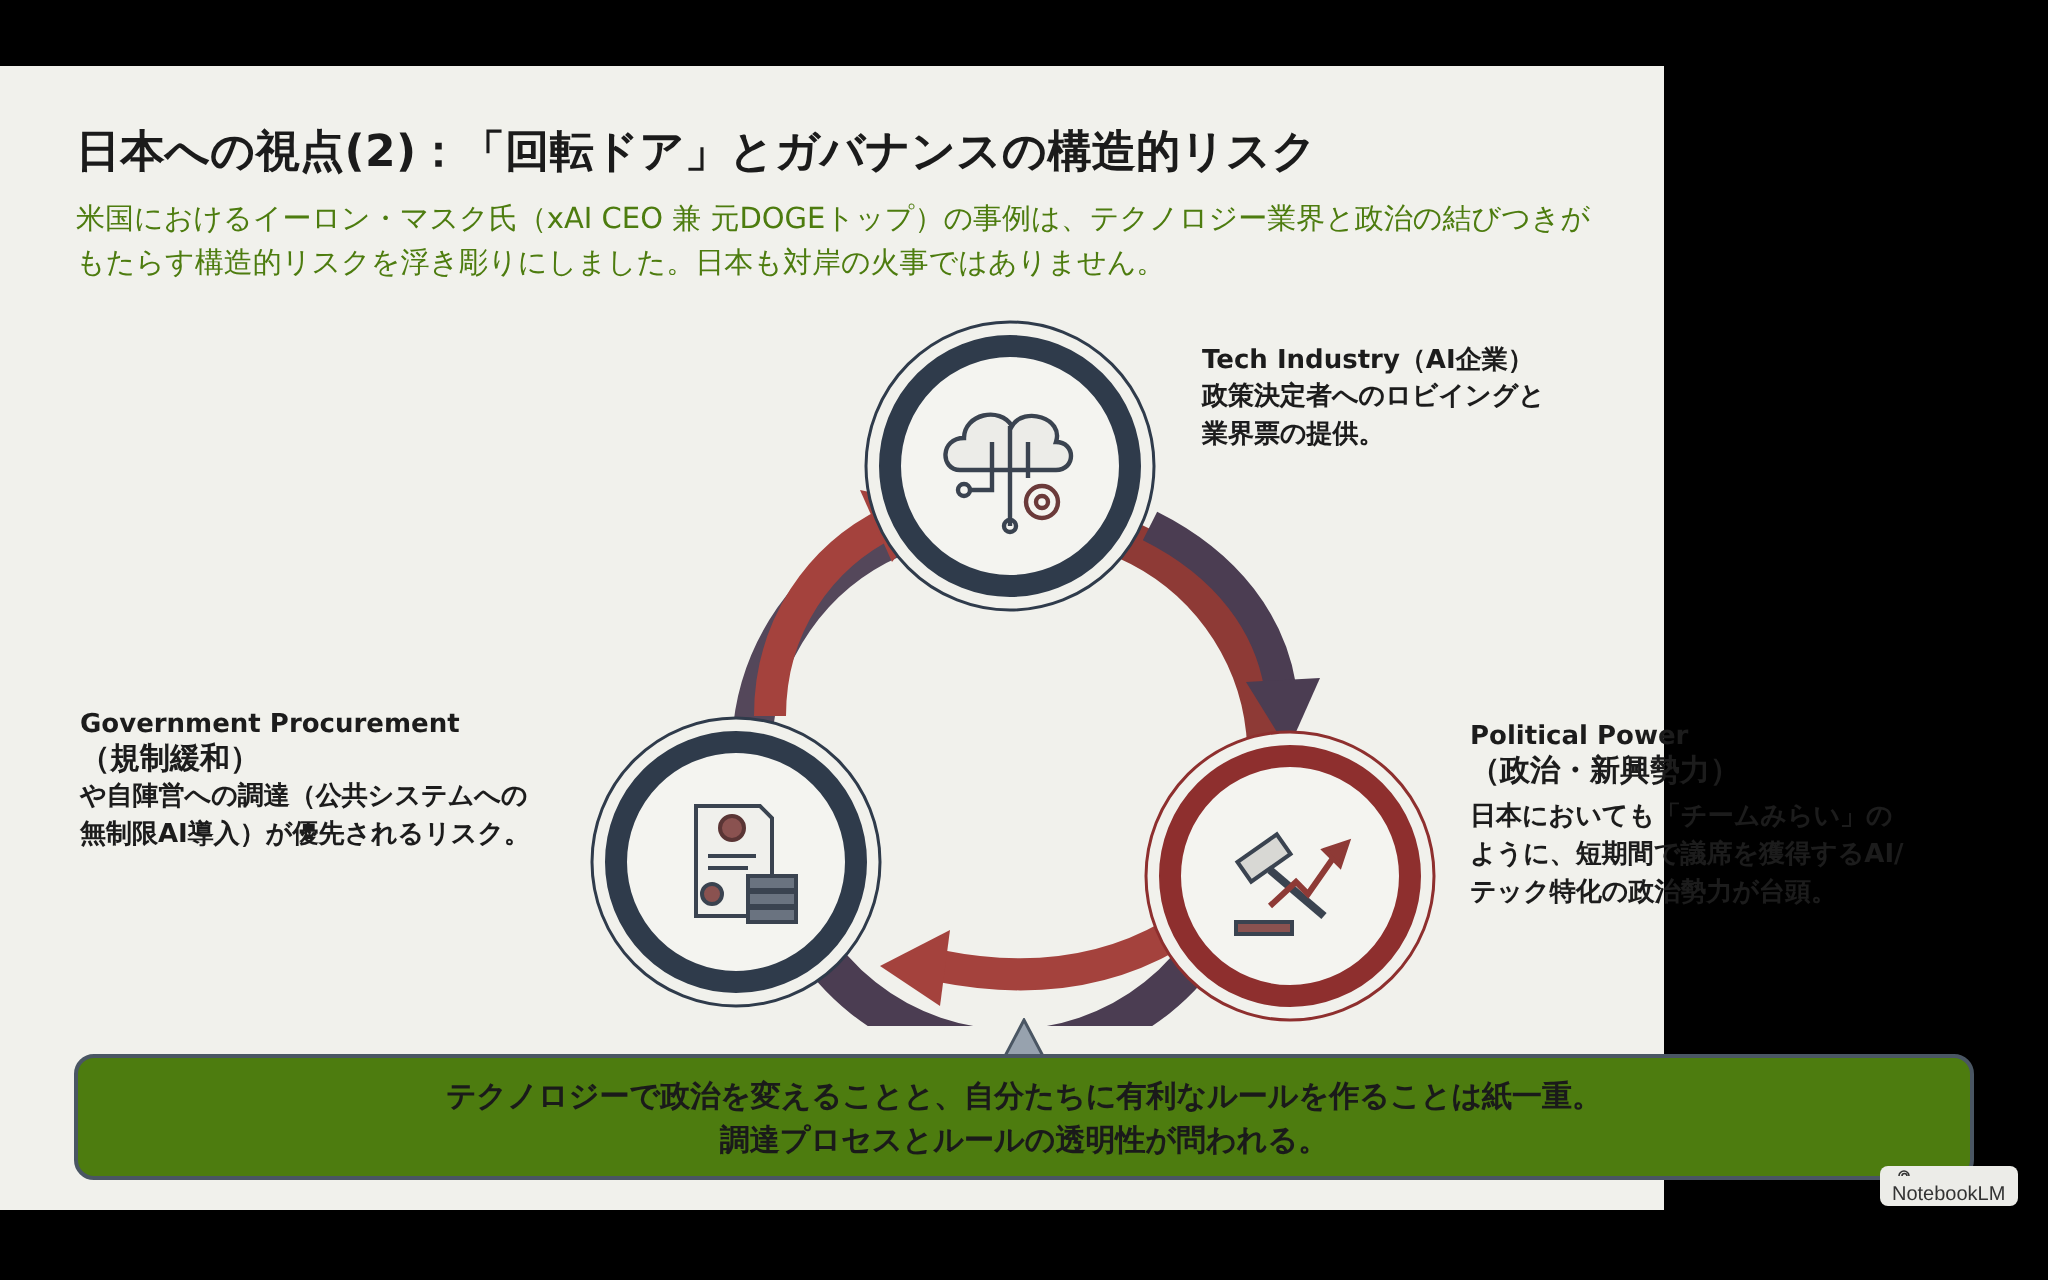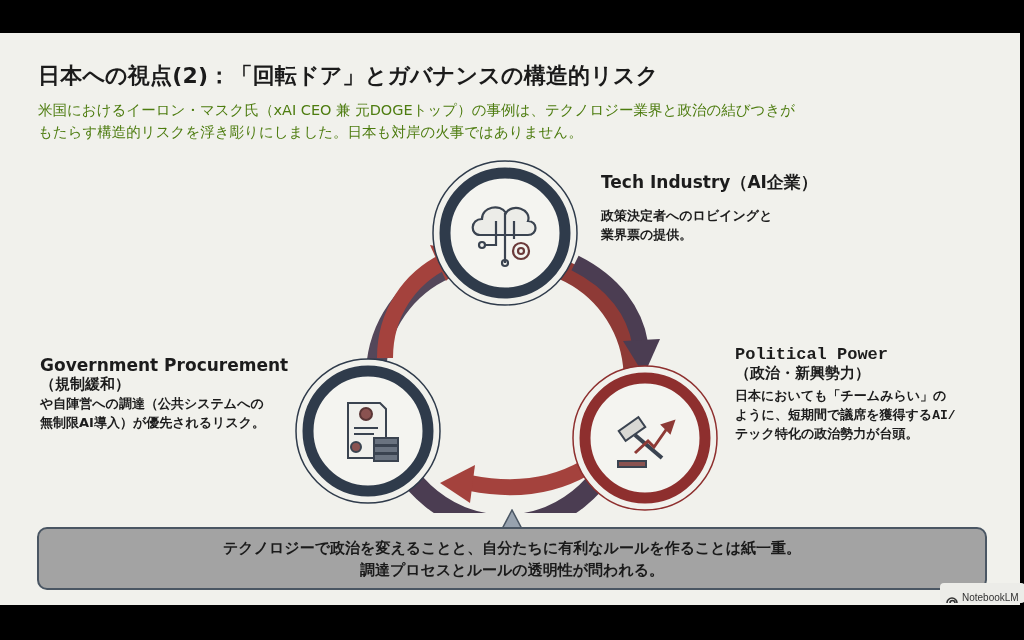--- a/index.html
+++ b/index.html
@@ -1,36 +1,36 @@
 <!DOCTYPE html>
 <html><head>
 <meta charset="utf-8">
 <style>
   html, body { margin:0; padding:0; }
   body { width:1024px; height:640px; background:#000; position:relative; overflow:hidden;
          font-family:"DejaVu Sans", sans-serif; }
-  .slide { position:absolute; left:0; top:33px; width:1020px; height:572px; background:#f1f1ec; }
+  .slide { position:absolute; left:0; top:33px; width:832px; height:572px; background:#f1f1ec; }
   .title { position:absolute; left:38px; top:28px; font-size:22px; font-weight:bold; color:#1b1b1b; letter-spacing:0.2px; white-space:nowrap; }
   .intro { position:absolute; left:38px; top:66px; font-size:14.5px; line-height:22px; color:#4d7c0f; }
   .intro div { white-space:nowrap; }
   .node-label { position:absolute; color:#1c1c1c; }
-  .node-label .h { font-size:17px; font-weight:bold; white-space:nowrap; }
+  .node-label .h { font-size:13px; font-weight:bold; white-space:nowrap; }
   .node-label .sub { font-size:15px; font-weight:bold; white-space:nowrap; }
   .node-label .d { font-size:13px; font-weight:bold; line-height:19px; white-space:nowrap; }
   .lbl-tech { left:601px; top:138px; }
   .lbl-gov { left:40px; top:322px; text-align:left; width:258px; }
-  .lbl-pol { left:735px; top:312px;font-family:Liberation Mono, monospace; }
+  .lbl-pol { left:735px; top:328px; }
   .diagram { position:absolute; left:290px; top:120px; }
-  .callout { position:absolute; left:37px; top:494px; width:950px; height:63px; background:#a3a3a3;
+  .callout { position:absolute; left:37px; top:494px; width:950px; height:63px; background:#4d7c0f;
              border:2px solid #4a5663; border-radius:10px; box-sizing:border-box;
              text-align:center; font-size:15px; font-weight:bold; color:#1a1a1a; line-height:22px; padding-top:8px; }
   .callout-tip { position:absolute; left:500px; top:476px; }
   .watermark { position:absolute; left:940px; top:550px; height:20px; padding:0 6px; background:#ecece8;
-               border-radius:4px; font-size:10px; color:#333; display:flex; align-items:flex-end; gap:4px;
-               font-family:"Liberation Sans", sans-serif; }
+               border-radius:4px; font-size:10px; color:#333; display:flex; align-items:flex-start; gap:4px;
+               font-family:"Liberation Sans", sans-serif;flex-direction:column; }
 </style>
 </head>
 <body>
 
 <div class="slide">
   <div class="title">日本への視点(2)：「回転ドア」とガバナンスの構造的リスク</div>
   <div class="intro">
     <div>米国におけるイーロン・マスク氏（xAI CEO 兼 元DOGEトップ）の事例は、テクノロジー業界と政治の結びつきが</div>
     <div>もたらす構造的リスクを浮き彫りにしました。日本も対岸の火事ではありません。</div>
   </div>
@@ -96,21 +96,21 @@
         <line x1="345" y1="282" x2="372" y2="305" stroke-width="4"></line>
         <rect x="328" y="308" width="28" height="6" fill="#8a5250"></rect>
         <polyline points="345,300 358,288 364,294 378,274" fill="none" stroke="#8e3a36" stroke-width="3"></polyline>
         <polygon points="372,272 384,268 380,280" fill="#8e3a36" stroke="#8e3a36"></polygon>
       </g>
     </g>
   </svg>
 
   <div class="node-label lbl-tech">
     <div class="h">Tech Industry（AI企業）</div>
-    <div class="d" style="margin-top:12px">政策決定者へのロビイングと</div>
+    <div class="d" style="margin-top:0">政策決定者へのロビイングと</div>
     <div class="d">業界票の提供。</div>
   </div>
 
   <div class="node-label lbl-gov">
     <div class="h">Government Procurement</div>
     <div class="sub">（規制緩和）</div>
     <div class="d">や自陣営への調達（公共システムへの</div>
     <div class="d">無制限AI導入）が優先されるリスク。</div>
   </div>
 

